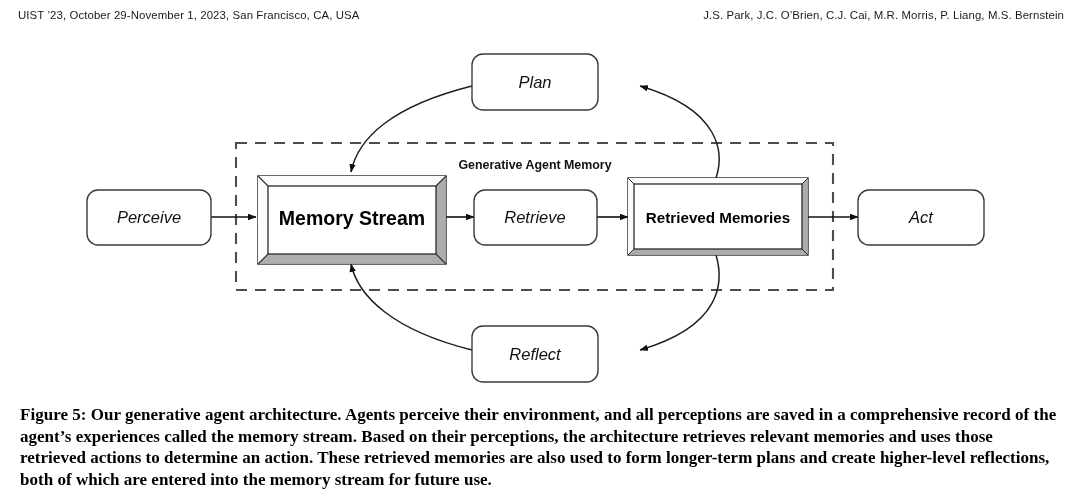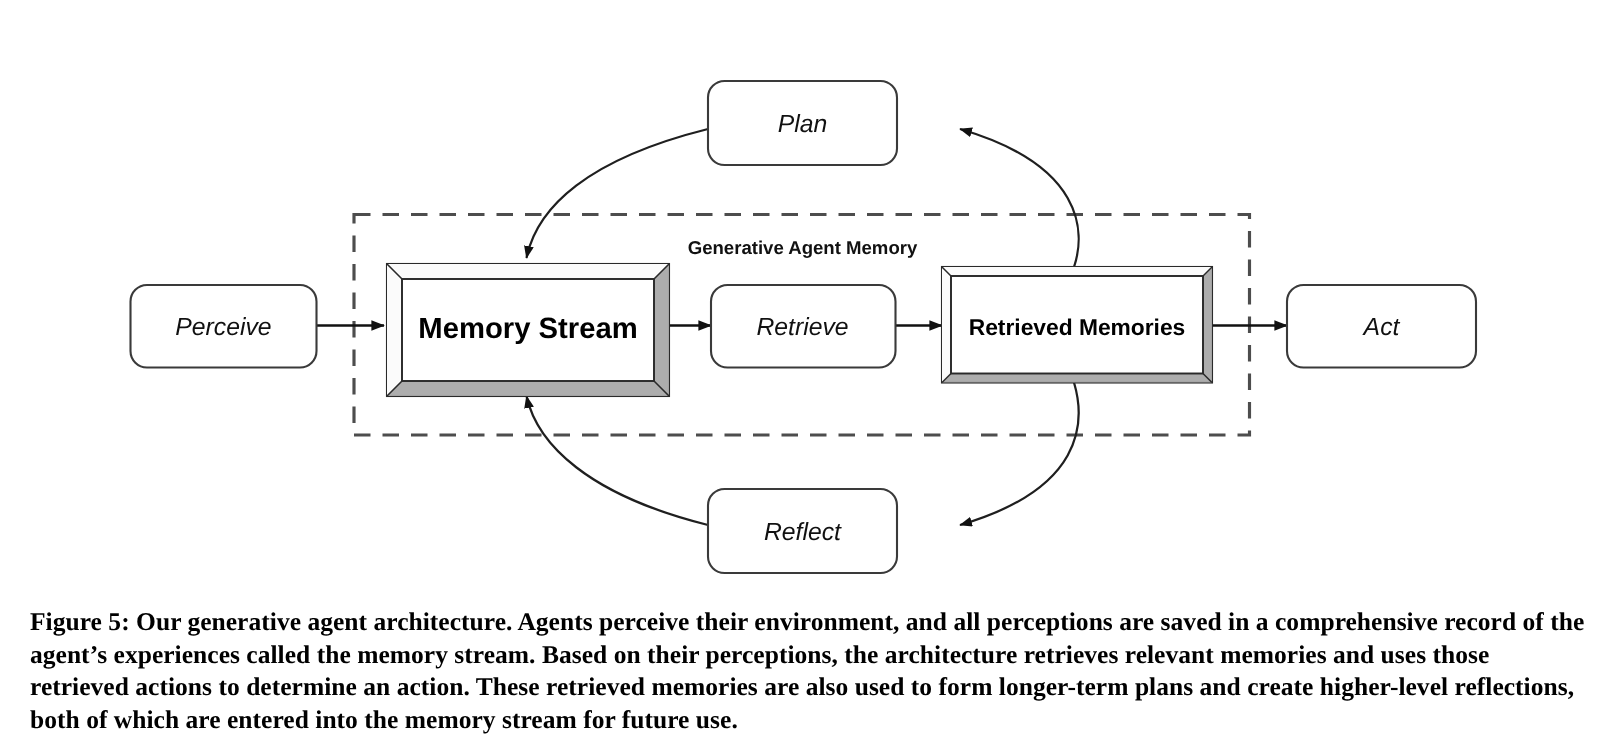--- a/index.html
+++ b/index.html
@@ -65,20 +65,22 @@
     line-height: 21.6px;
     text-align: left;
     color: #000000;
     letter-spacing: 0.02px;
   }
 </style>
 </head>
 <body>
 
 <div class="page-header">
+  <span>UIST ’23, October 29-November 1, 2023, San Francisco, CA, USA</span>
+  <span>J.S. Park, J.C. O’Brien, C.J. Cai, M.R. Morris, P. Liang, M.S. Bernstein</span>
 </div>
 
 <div class="figure-area">
   <svg class="figure-svg" viewBox="0 0 1080 368" xmlns="http://www.w3.org/2000/svg">
     <defs>
       <marker id="arrowhead" markerWidth="9" markerHeight="7" refX="8.4" refY="3.5" orient="auto" markerUnits="userSpaceOnUse">
         <path d="M0,0 L9,3.5 L0,7 z" fill="#111111"></path>
       </marker>
       <marker id="arrowhead-sm" markerWidth="8.5" markerHeight="6.6" refX="8" refY="3.3" orient="auto" markerUnits="userSpaceOnUse">
         <path d="M0,0 L8.5,3.3 L0,6.6 z" fill="#111111"></path>

